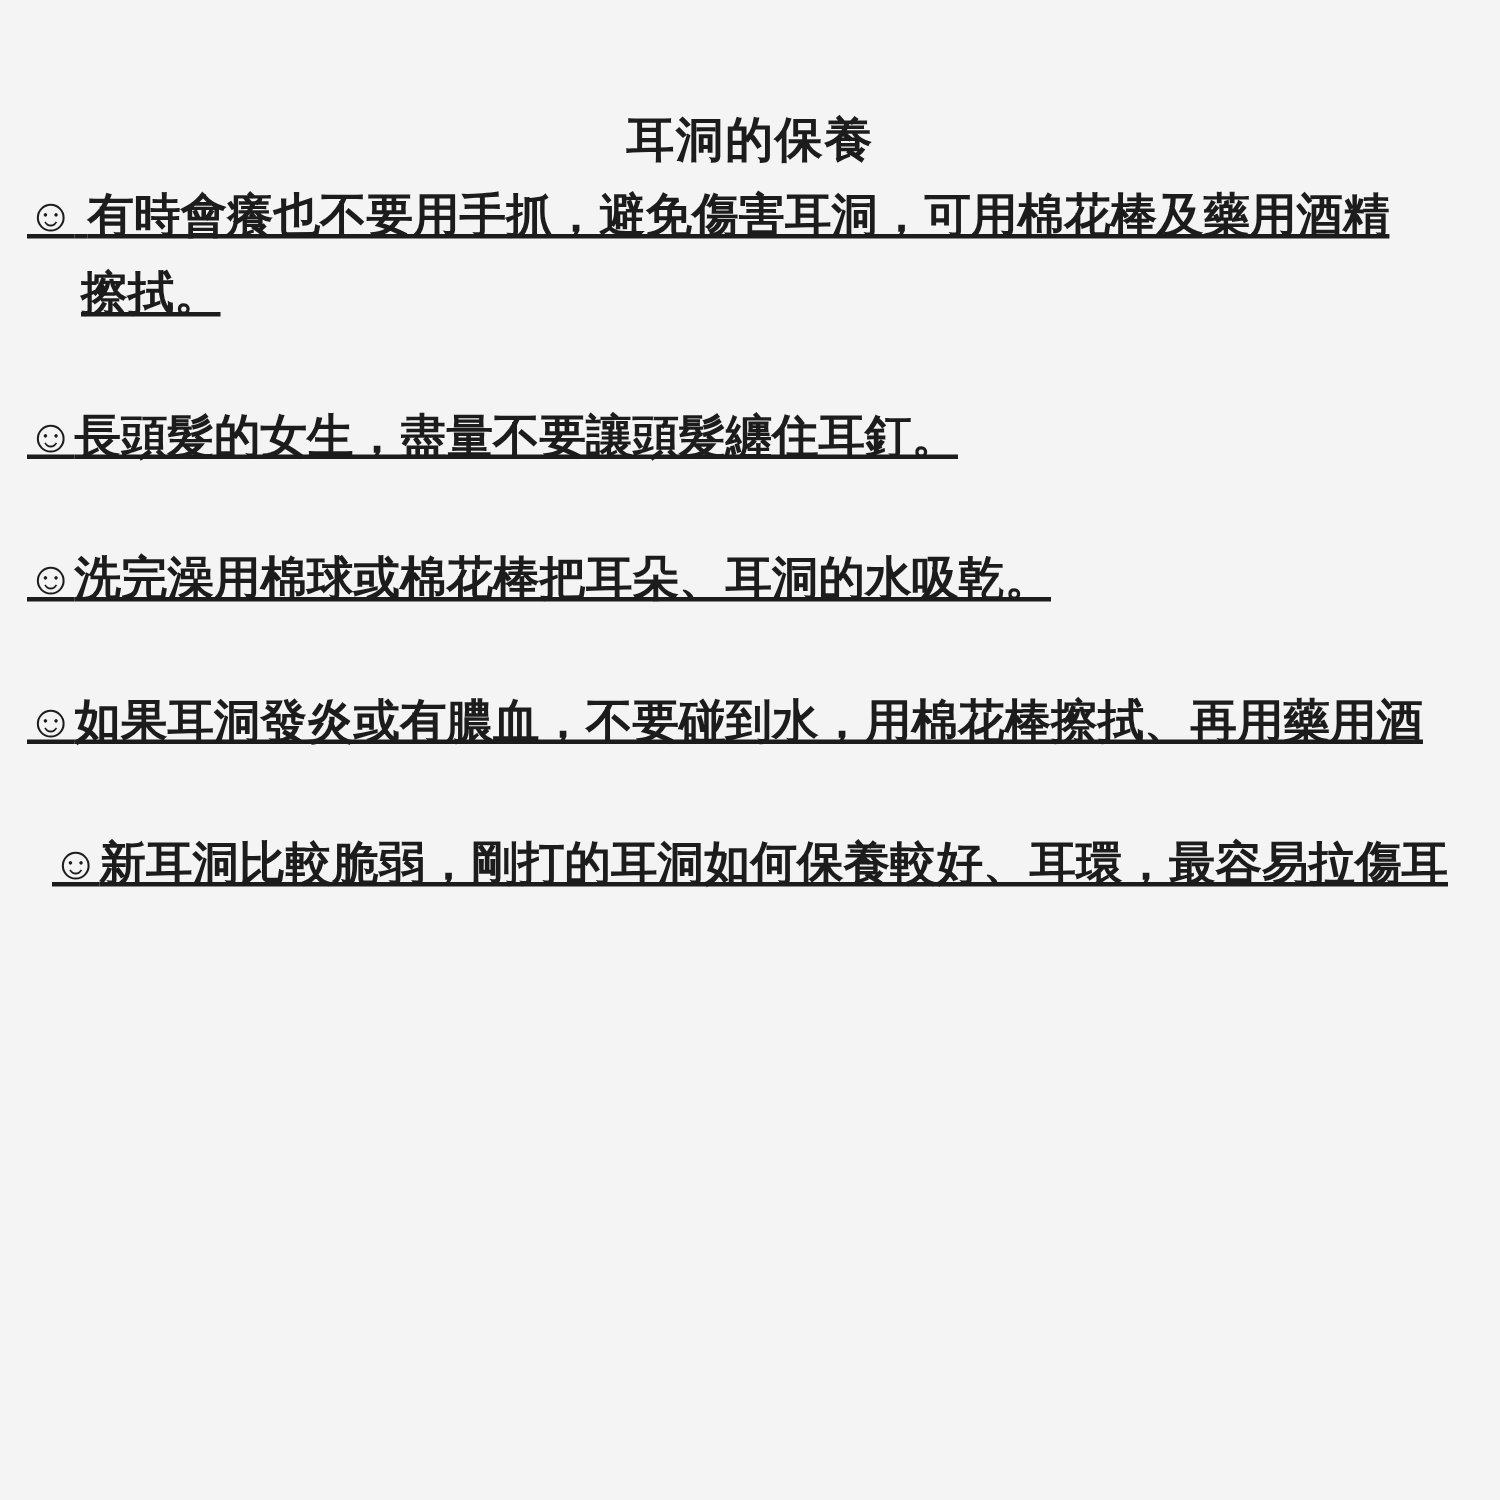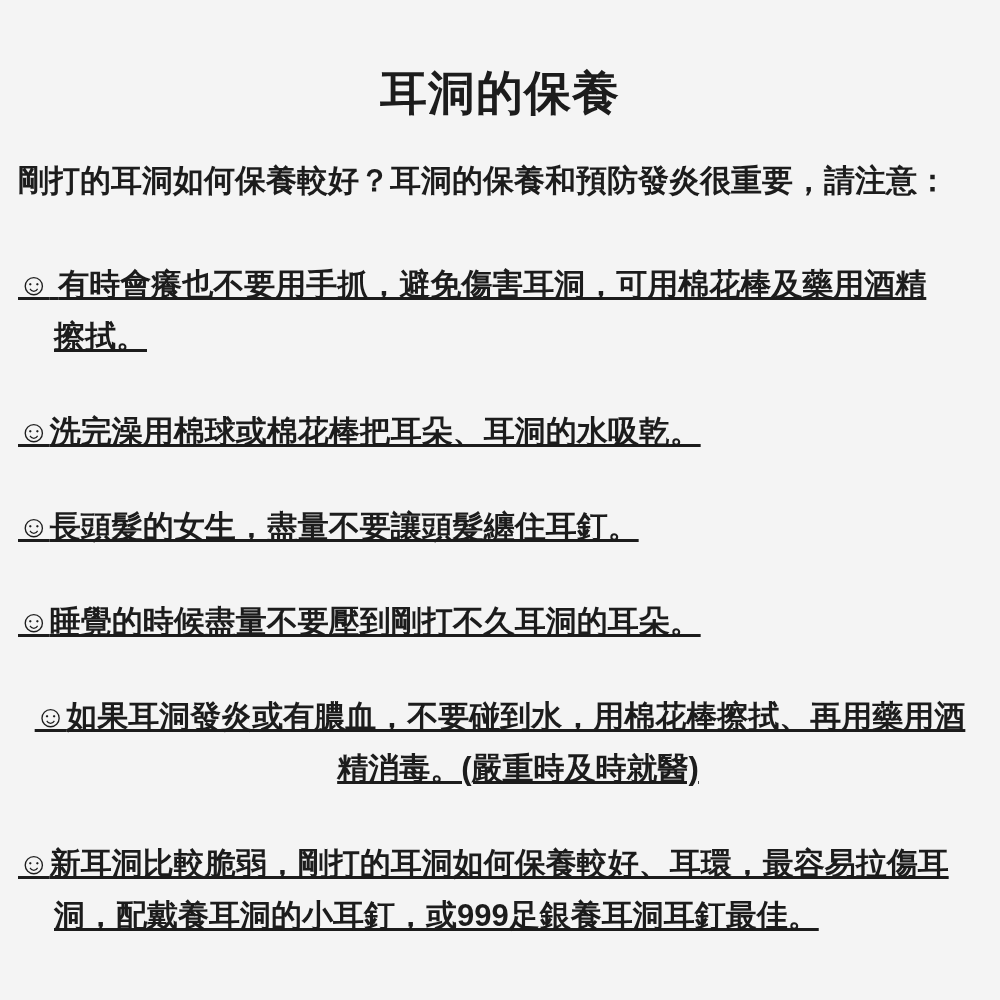--- a/index.html
+++ b/index.html
@@ -15,21 +15,21 @@
     color: #1c1c1c;
   }
   .page {
     width: 1000px;
     height: 1000px;
     box-sizing: border-box;
     padding: 0 18px;
   }
   .doc-title {
     margin: 68px 0 0 0;
-    font-size: 47px;
+    font-size: 32px;
     line-height: 50px;
     font-weight: 700;
     text-align: center;
     letter-spacing: 1px;
   }
   .intro {
     margin-top: 37px;
     margin-bottom: 52px;
     font-size: 31px;
     line-height: 52px;
@@ -51,23 +51,21 @@
   .smiley {
     font-weight: 400;
   }
 </style>
 </head>
 <body>
 
 <div class="page">
   <h1 class="doc-title">耳洞的保養</h1>
 
-  <p class="intro">剛打的耳洞如何保養較好？耳洞的保養和預防發炎很重要，請注意：</p>
 
   <div class="tips">
       <div class="bullet"><span class="smiley">☺</span>&nbsp;<span>有時會癢也不要用手抓，避免傷害耳洞，可用棉花棒及藥用酒精</span><br><span>擦拭。</span></div>
+      <div class="bullet"><span class="smiley">☺</span><span>長頭髮的女生，盡量不要讓頭髮纏住耳釘。</span></div>
       <div class="bullet"><span class="smiley">☺</span><span>洗完澡用棉球或棉花棒把耳朵、耳洞的水吸乾。</span></div>
-      <div class="bullet"><span class="smiley">☺</span><span>長頭髮的女生，盡量不要讓頭髮纏住耳釘。</span></div>
-      <div class="bullet"><span class="smiley">☺</span><span>睡覺的時候盡量不要壓到剛打不久耳洞的耳朵。</span></div>
-      <div class="bullet"><span class="smiley">☺</span><span>如果耳洞發炎或有膿血，不要碰到水，用棉花棒擦拭、再用藥用酒</span><br><span>精消毒。(嚴重時及時就醫)</span></div>
-      <div class="bullet"><span class="smiley">☺</span><span>新耳洞比較脆弱，剛打的耳洞如何保養較好、耳環，最容易拉傷耳</span><br><span>洞，配戴養耳洞的小耳釘，或999足銀養耳洞耳釘最佳。</span></div>
+      <div class="bullet"><span class="smiley">☺</span><span>如果耳洞發炎或有膿血，不要碰到水，用棉花棒擦拭、再用藥用酒</span><br></div>
+      <div class="bullet"><span class="smiley">☺</span><span>新耳洞比較脆弱，剛打的耳洞如何保養較好、耳環，最容易拉傷耳</span><br></div>
     </div>
 </div>
 
 </body></html>

